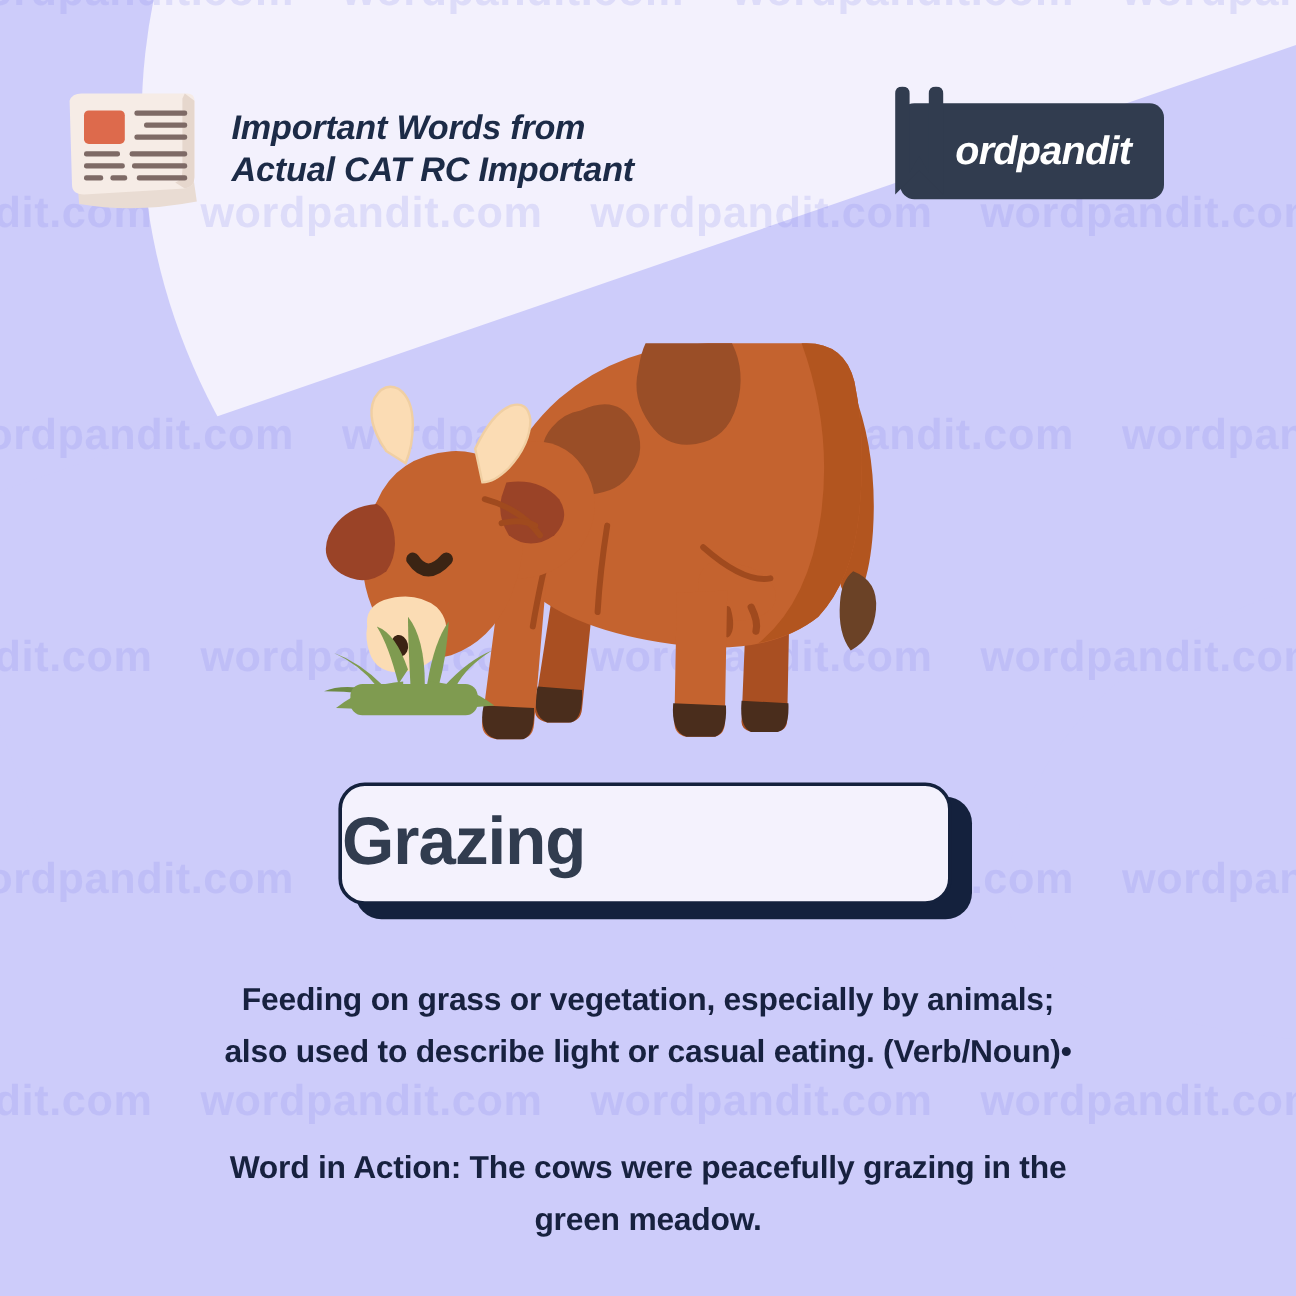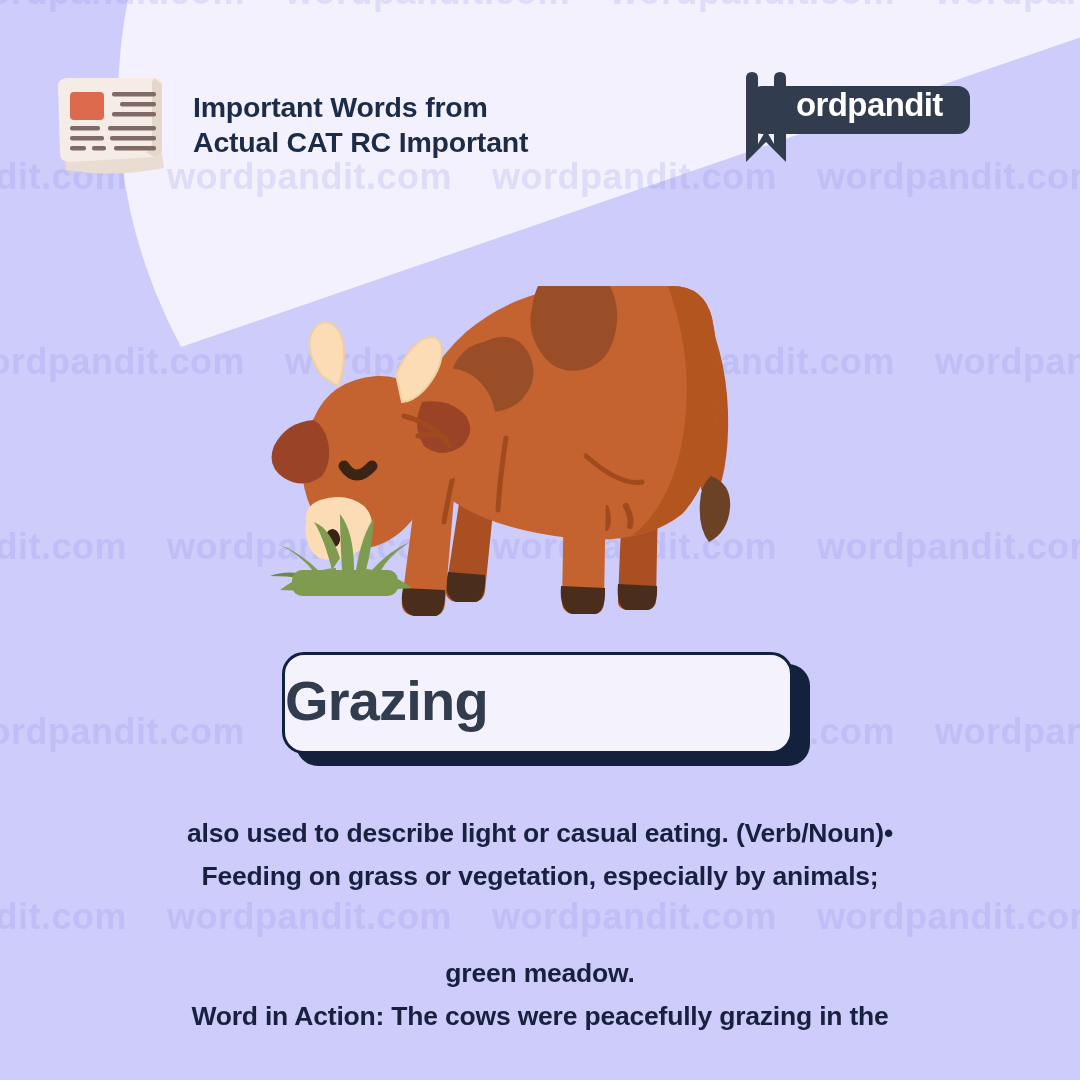--- a/index.html
+++ b/index.html
@@ -71,37 +71,37 @@
     font-size:36px;
     font-weight:700;
     letter-spacing:.5px;
     color:rgba(140,140,235,0.21);
     line-height:1;
   }
   .wm-row span{margin-right:40px;}
   .wm-row.odd{margin-left:-118px;}
   
   .header{
-    position:absolute;left:0;top:0;width:1080px;height:190px;z-index:8;
+    position:absolute;left:0;top:0;width:1080px;height:190px;z-index:8;font-style:italic;
   }
   .news-icon{
     position:absolute;left:52px;top:70px;width:126px;height:108px;
   }
   .header-title{
     position:absolute;left:193px;top:90px;
     font-size:28.5px;font-weight:700;line-height:1.23;
     color:#1c2b47;letter-spacing:-.2px;
   }
   .header-title div{white-space:nowrap;}
   .logo{
     position:absolute;left:750px;top:86px;
-    width:220px;height:48px;
+    width:220px;height:80px;
     background:#313c4f;
     border-radius:12px;
-    display:flex;
+    display:flex;align-items:center;
   }
   .logo-mark{position:absolute;left:-12px;top:-14px;width:56px;height:92px;}
   .logo-text{
     position:relative;left:46px;
     color:#ffffff;font-size:33px;font-weight:700;letter-spacing:-.6px;
   }
   
   .illus{position:absolute;left:270px;top:270px;width:500px;height:400px;z-index:6;}
   
   .word-card-wrap{position:absolute;left:282px;top:652px;width:520px;height:108px;z-index:7;}
@@ -276,22 +276,22 @@
   </div>
 
   <div class="word-card-wrap">
     <div class="word-card-shadow"></div>
     <div class="word-card">
       <span class="word-card-text">Grazing</span>
     </div>
   </div>
 
   <div class="definition">
+    <div>Feeding on grass or vegetation, especially by animals;</div>
     <div>also used to describe light or casual eating. (Verb/Noun)•</div>
-    <div>Feeding on grass or vegetation, especially by animals;</div>
   </div>
 
   <div class="action">
+    <div>Word in Action: The cows were peacefully grazing in the</div>
     <div>green meadow.</div>
-    <div>Word in Action: The cows were peacefully grazing in the</div>
   </div>
 
 </div>
 
 </body></html>

